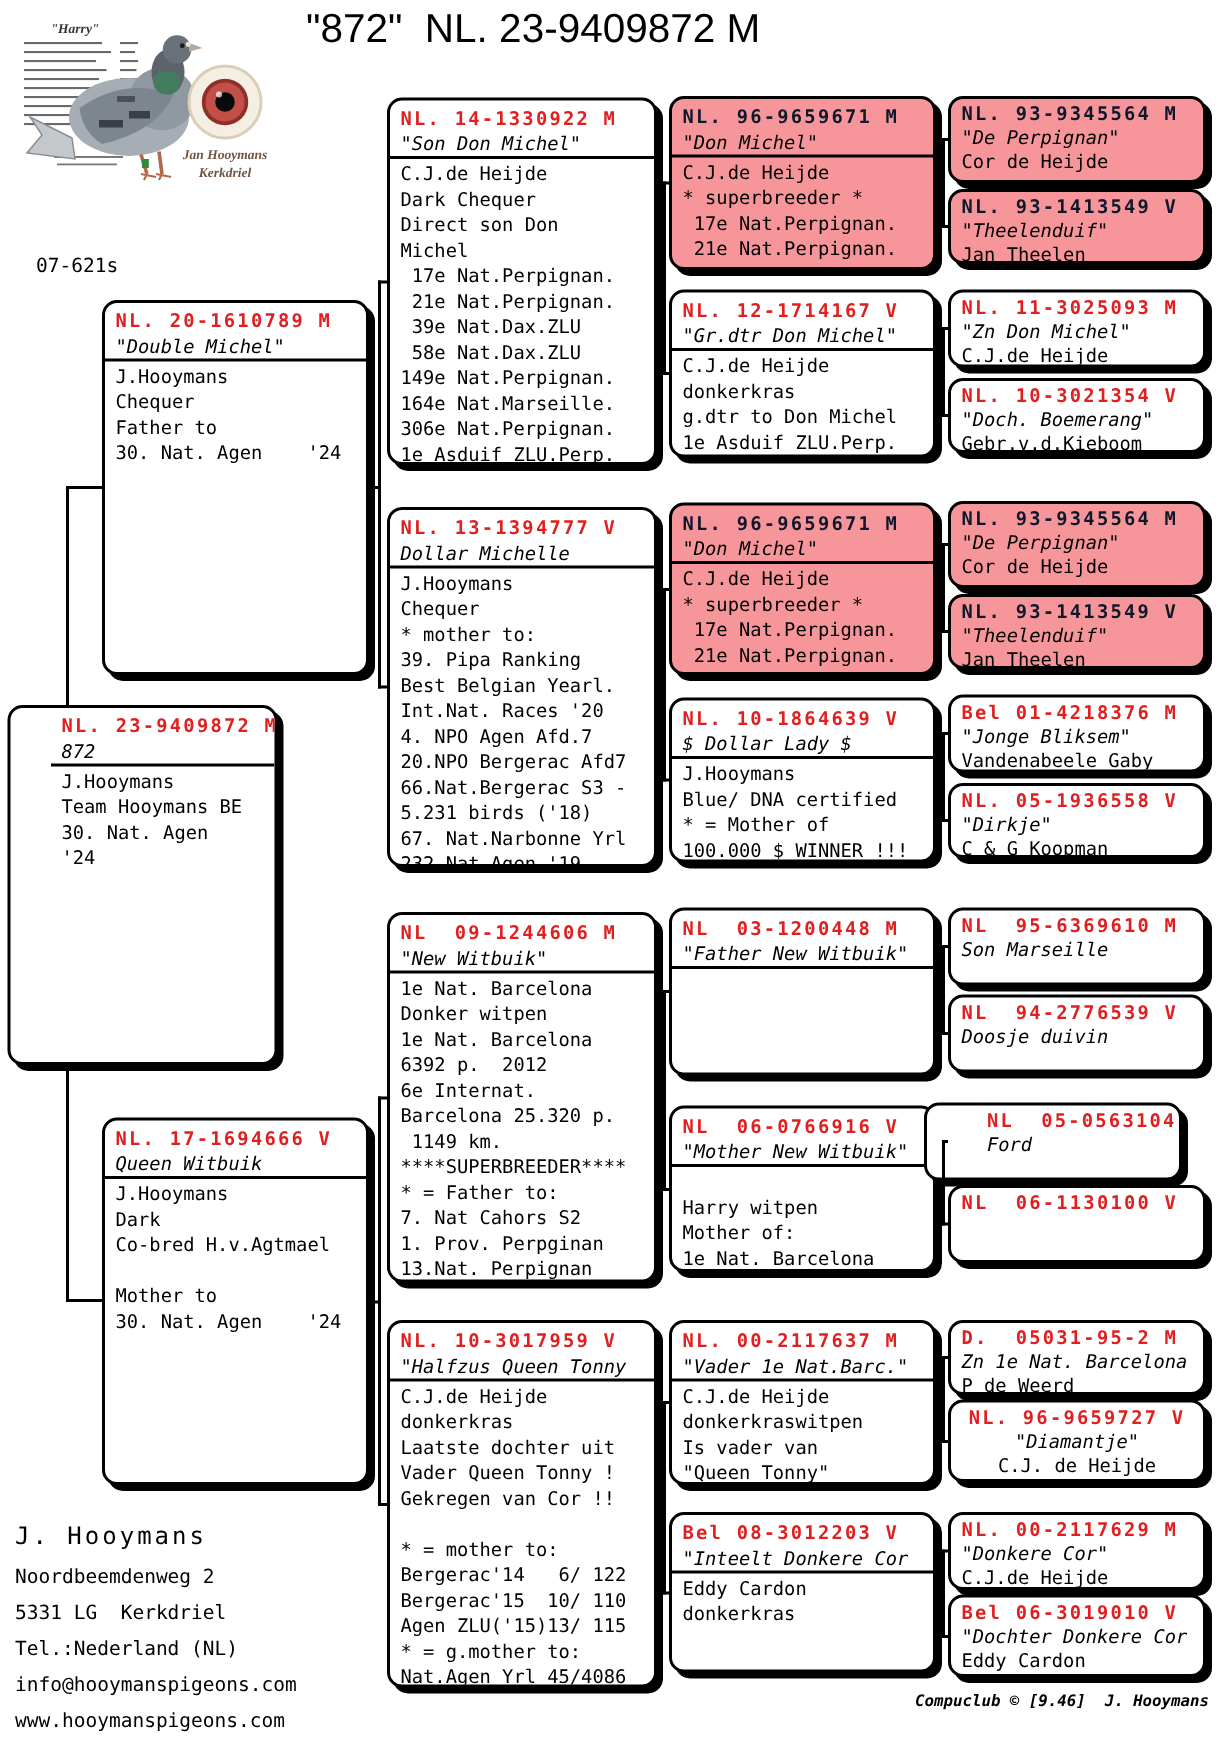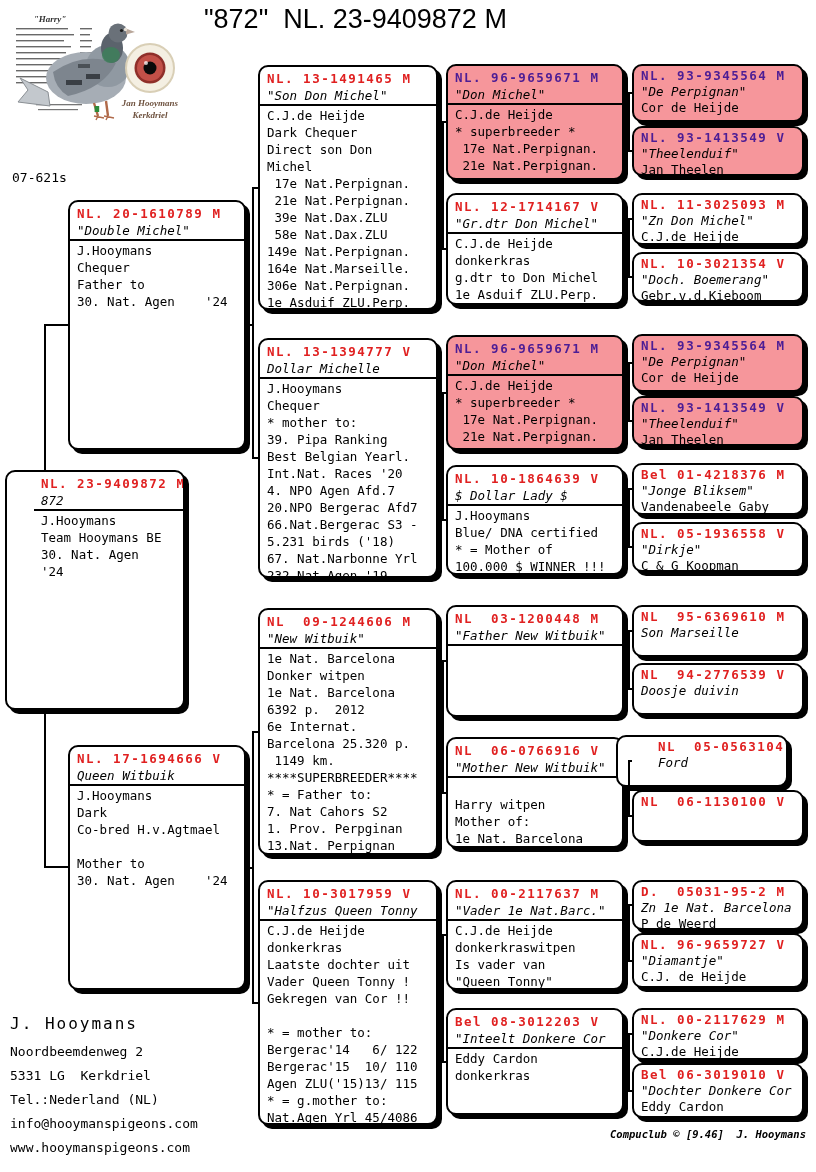--- a/index.html
+++ b/index.html
@@ -1,27 +1,27 @@
 <!DOCTYPE html>
 <html><head>
 <meta charset="utf-8">
 <style>
   html,body{margin:0;padding:0;background:#fff;}
   #page{position:relative;width:816px;height:1172px;background:#fff;overflow:hidden;
         font-family:"DejaVu Sans Mono","Liberation Mono",monospace;color:#000;}
   #title{position:absolute;left:204px;top:4px;font-family:"Liberation Sans","DejaVu Sans",sans-serif;
          font-size:27px;white-space:pre;}
-  #loftcode{position:absolute;left:12px;top:170px;font-size:13px;}
+  #loftcode{position:absolute;left:24px;top:170px;font-size:13px;}
   #photo{position:absolute;left:8px;top:6px;}
   .pbox{position:absolute;box-sizing:border-box;background:#fff;border:2px solid #000;border-radius:10px;
         box-shadow:4px 4px 0 #000;padding:3px 7px;font-size:12.5px;line-height:17px;overflow:hidden;}
   .pbox.small{line-height:16px;padding-top:2px;}
   .pbox.pink{background:#F6969B;}
   .ring{color:#E02020;font-weight:bold;letter-spacing:1.5px;white-space:pre;}
-  .pink .ring{color:#4c1d95;}
+  .pink .ring{color:#0f172a;}
   .pname{font-style:italic;white-space:pre;min-height:16px;}
   .withrule .pname{border-bottom:2px solid #000;margin:0 -7px 1px -7px;padding:0 7px;}
   .pbody{white-space:pre-wrap;}
   .seg{position:absolute;background:#000;}
   #footer-name{position:absolute;left:10px;top:1014px;font-size:16px;font-weight:normal;letter-spacing:2px;}
   #footer-address{position:absolute;left:10px;top:1040px;font-size:13px;line-height:24px;white-space:pre-wrap;}
   #footer-credit{position:absolute;left:500px;top:1128px;width:306px;text-align:right;
                  font-size:10.5px;font-style:italic;font-weight:bold;white-space:pre;}
   .phototext{font-family:"Liberation Serif","DejaVu Serif",serif;font-style:italic;font-weight:bold;}
 </style>
@@ -111,21 +111,21 @@
         <div class="ring">NL. 17-1694666 V</div>
         <div class="pname">Queen Witbuik</div>
         <div class="pbody">J.Hooymans
 Dark
 Co-bred H.v.Agtmael
 
 Mother to
 30. Nat. Agen    '24</div>
       </div>
       <div class="pbox withrule" style="left: 258px; top: 65px; width: 180px; height: 245px;">
-        <div class="ring">NL. 13-1491465 M</div>
+        <div class="ring">NL. 14-1330922 M</div>
         <div class="pname">"Son Don Michel"</div>
         <div class="pbody">C.J.de Heijde
 Dark Chequer
 Direct son Don
 Michel
  17e Nat.Perpignan.
  21e Nat.Perpignan.
  39e Nat.Dax.ZLU
  58e Nat.Dax.ZLU
 149e Nat.Perpignan.
@@ -293,21 +293,21 @@
       </div>
       <div class="pbox small" style="left: 632px; top: 790px; width: 172px; height: 52px;">
         <div class="ring">NL  06-1130100 V</div>
         <div class="pname"></div>
       </div>
       <div class="pbox small" style="left: 632px; top: 880px; width: 172px; height: 50px;">
         <div class="ring">D.  05031-95-2 M</div>
         <div class="pname">Zn 1e Nat. Barcelona</div>
         <div class="pbody">P de Weerd</div>
       </div>
-      <div class="pbox small" style="left: 632px; top: 933px; width: 172px; height: 55px;">
+      <div class="pbox small" style="left: 632px; top: 933px; width: 172px; height: 55px; text-align: center;">
         <div class="ring">NL. 96-9659727 V</div>
         <div class="pname">"Diamantje"</div>
         <div class="pbody">C.J. de Heijde</div>
       </div>
       <div class="pbox small" style="left: 632px; top: 1008px; width: 172px; height: 52px;">
         <div class="ring">NL. 00-2117629 M</div>
         <div class="pname">"Donkere Cor"</div>
         <div class="pbody">C.J.de Heijde</div>
       </div>
       <div class="pbox small" style="left: 632px; top: 1063px; width: 172px; height: 55px;">

